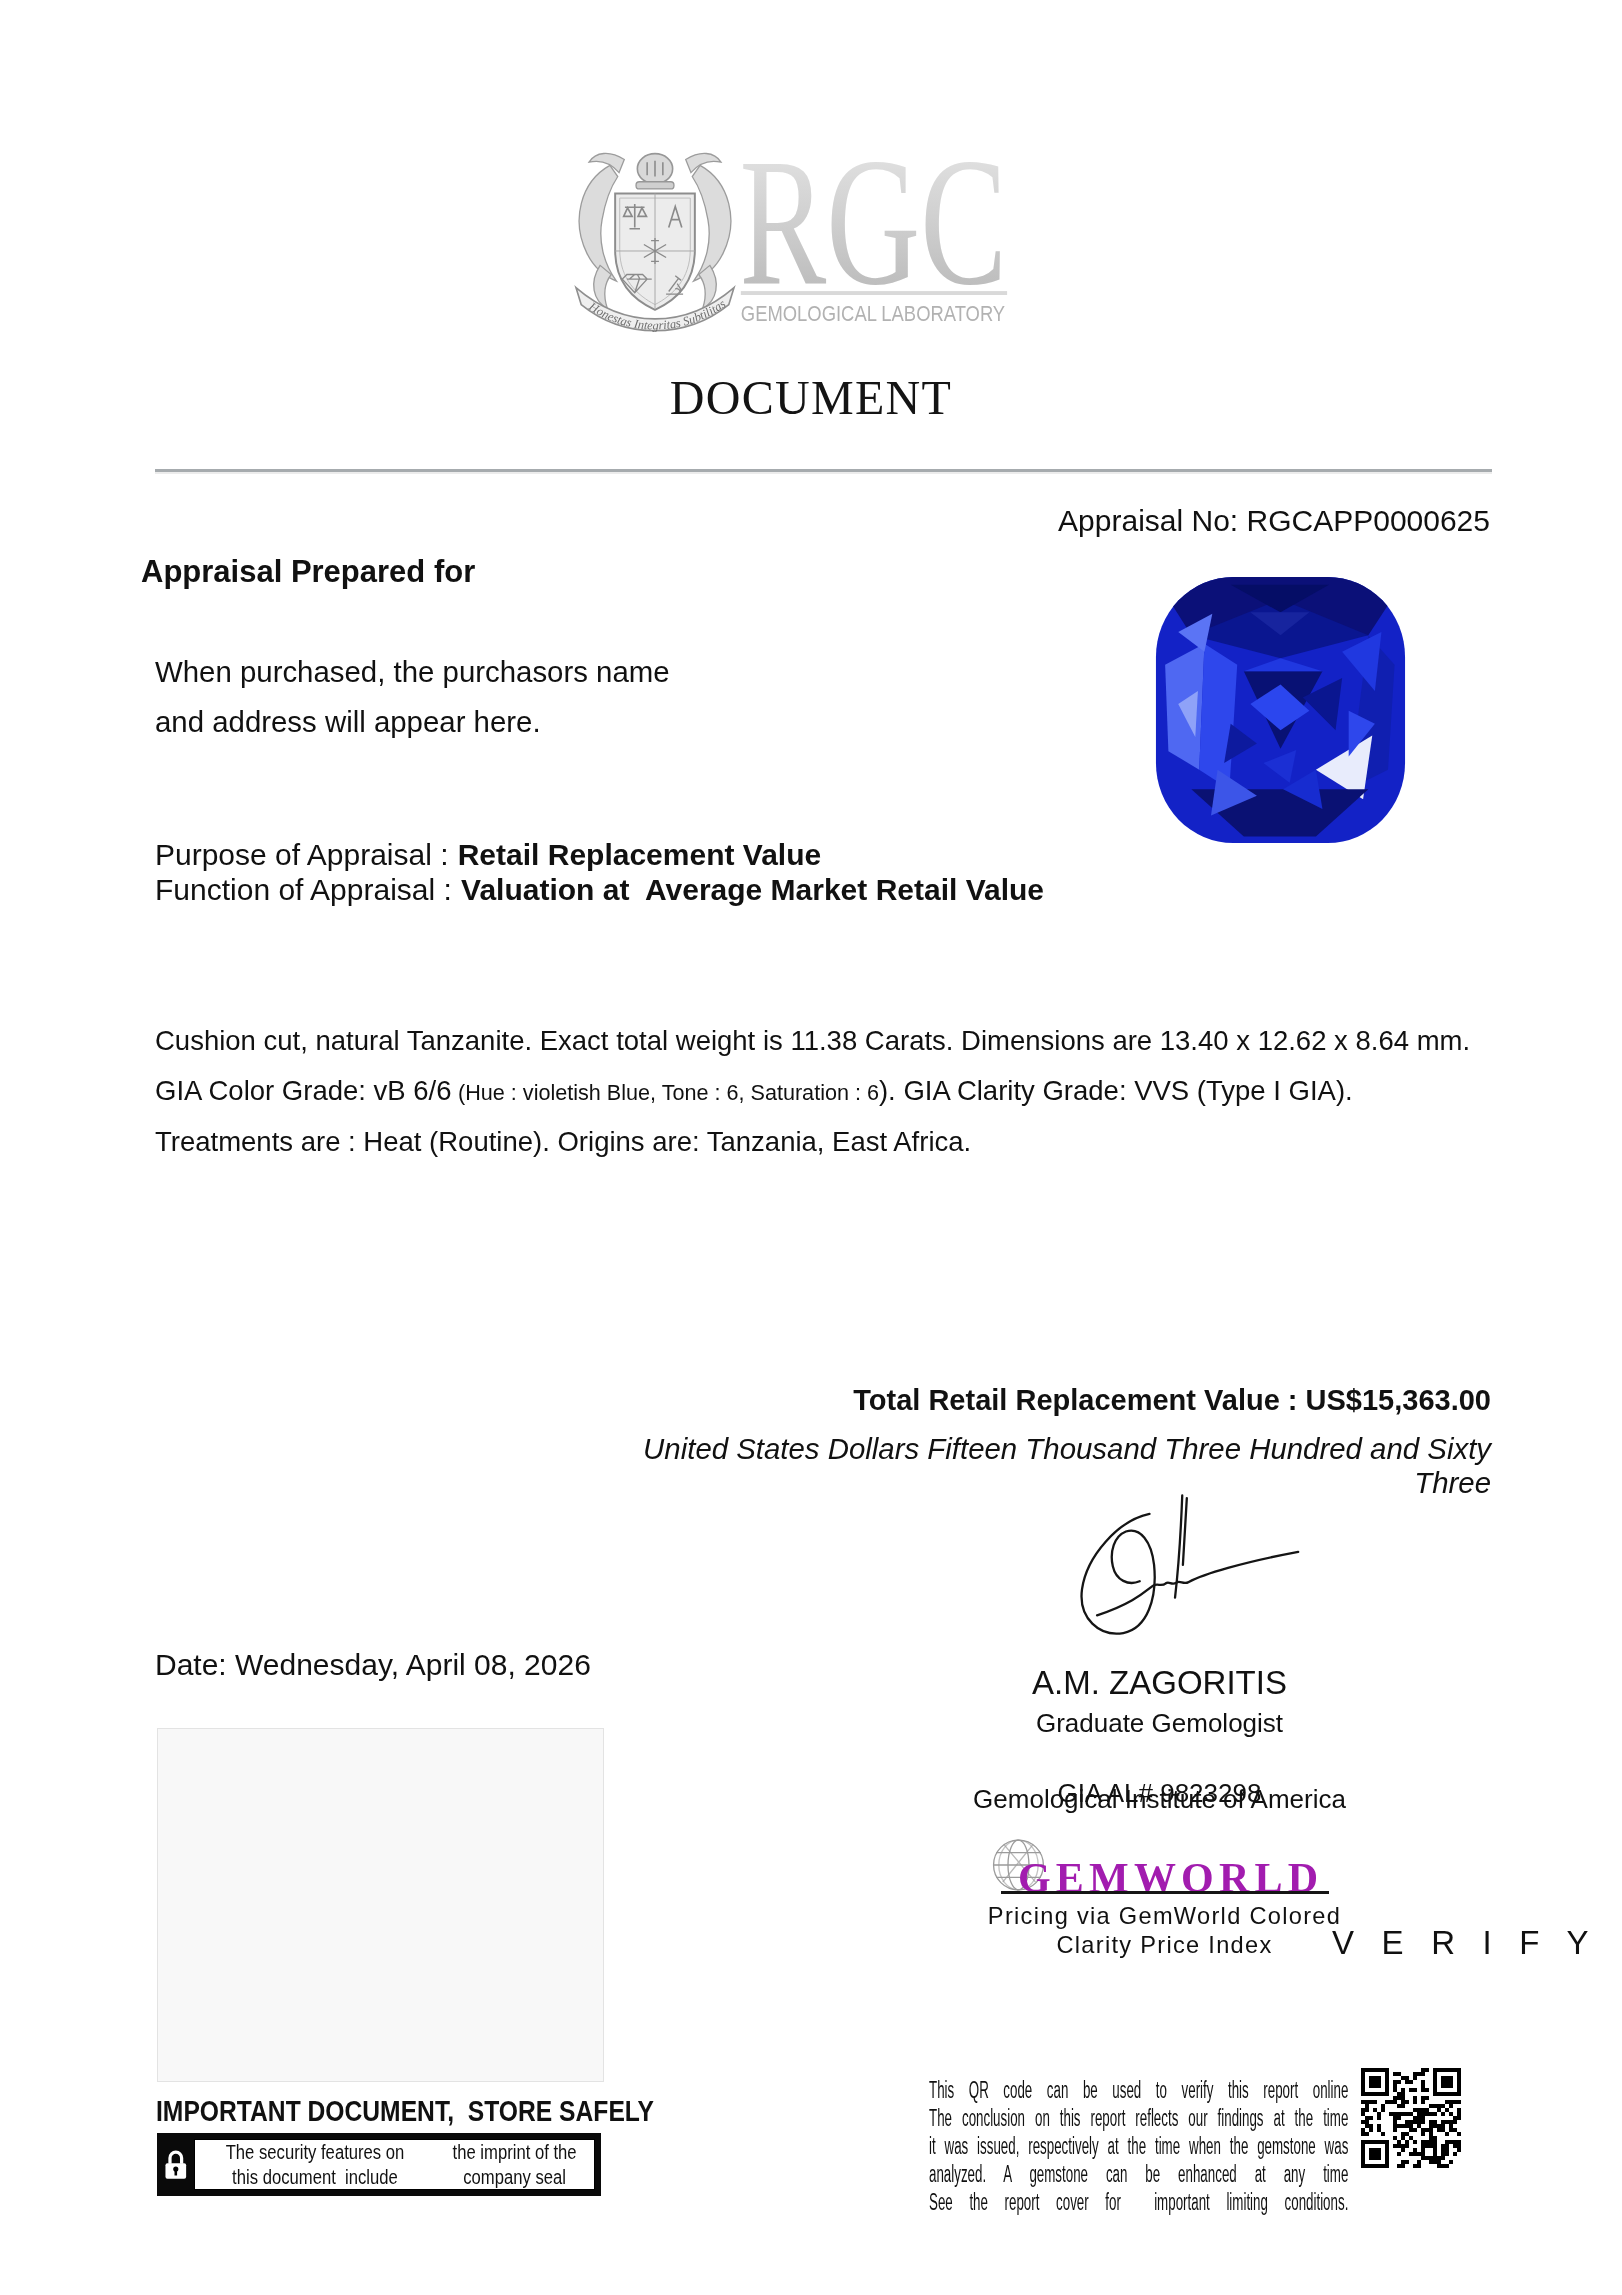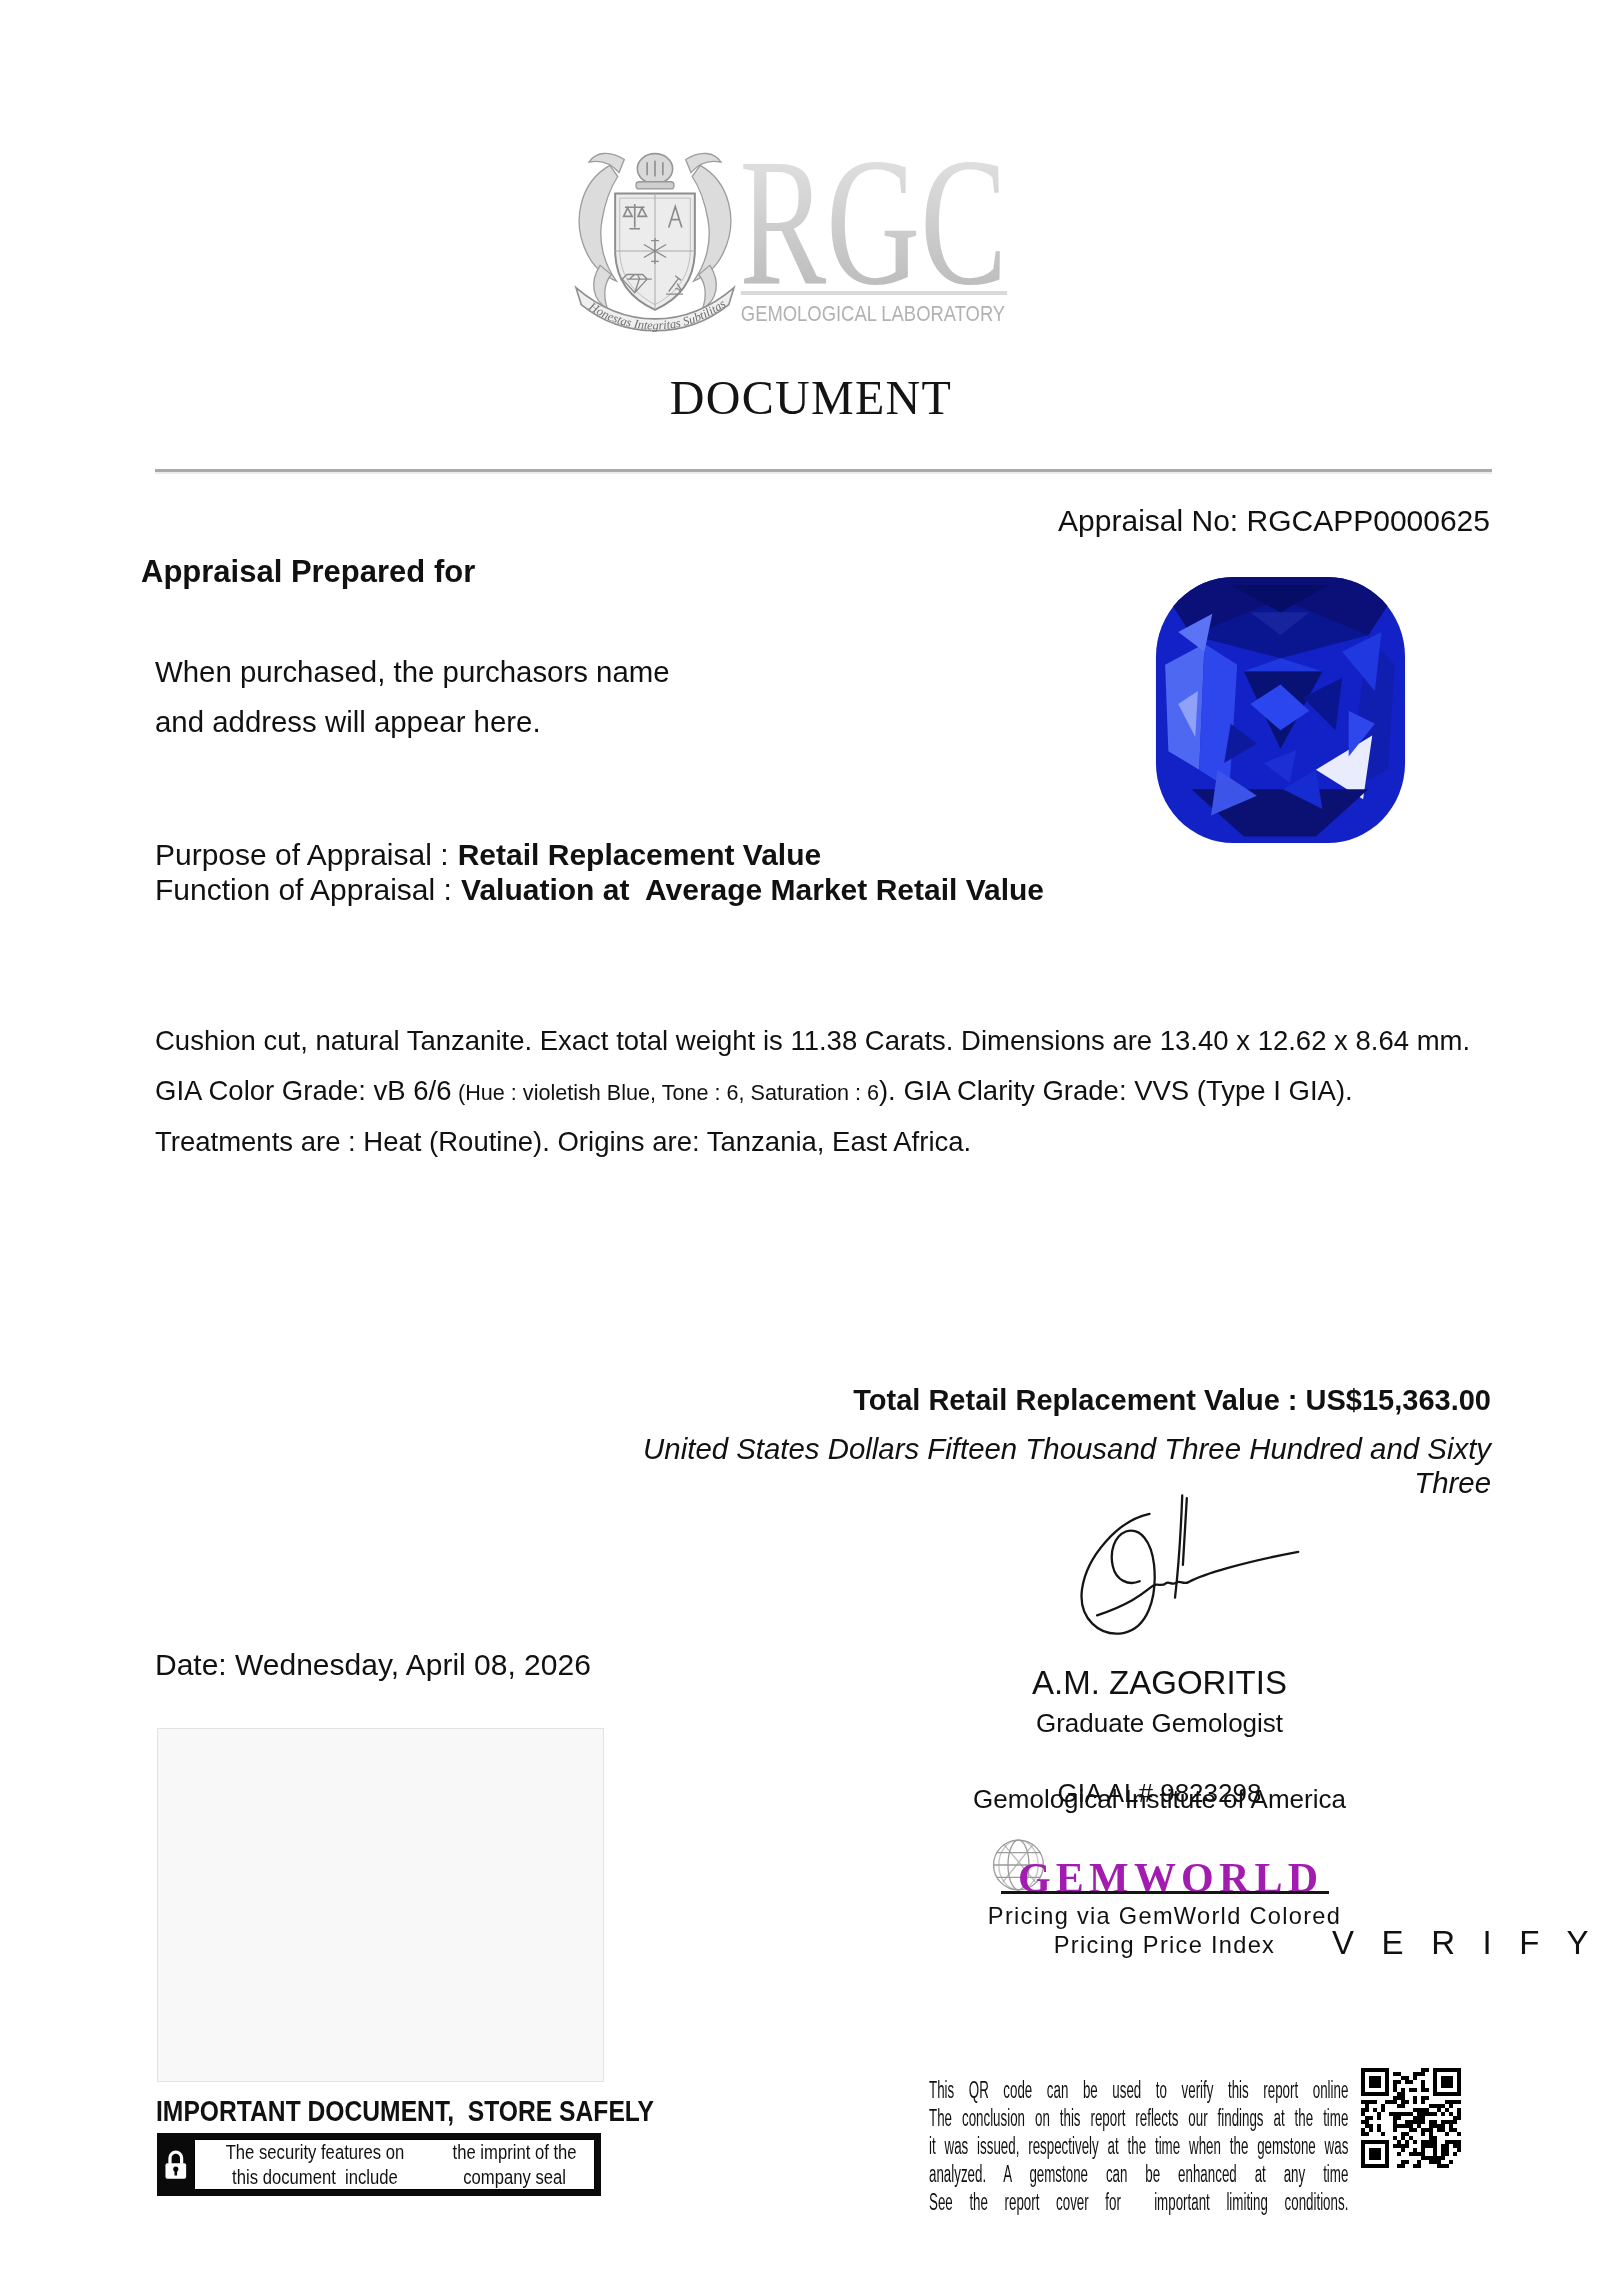--- a/index.html
+++ b/index.html
@@ -197,21 +197,21 @@
     <circle cx="48" cy="44" r="38"></circle>
     <ellipse cx="48" cy="44" rx="16" ry="38"></ellipse>
     <ellipse cx="48" cy="44" rx="30" ry="38" opacity="0.6"></ellipse>
     <path d="M10,44 H86 M14,25 H82 M14,63 H82"></path>
     <path d="M26,13 L74,70 M70,13 L24,70" opacity="0.7"></path>
   </g>
 </svg>
 <div class="abs gw-text">GEMWORLD</div>
 <div class="abs gw-line"></div>
 <div class="abs gw-cap1">Pricing via GemWorld Colored</div>
-<div class="abs gw-cap2">Pricing Price Index</div>
+<div class="abs gw-cap2">Clarity Price Index</div>
 
 <div class="abs verify-label">V E R I F Y</div>
 <svg class="abs qr" viewBox="0 0 153 153">
     <rect x="91.8" y="0" width="6.12" height="6.12" fill="#000"></rect>
     <rect x="97.92" y="0" width="6.12" height="6.12" fill="#000"></rect>
     <rect x="48.96" y="6.12" width="6.12" height="6.12" fill="#000"></rect>
     <rect x="55.08" y="6.12" width="6.12" height="6.12" fill="#000"></rect>
     <rect x="79.56" y="6.12" width="6.12" height="6.12" fill="#000"></rect>
     <rect x="85.68" y="6.12" width="6.12" height="6.12" fill="#000"></rect>
     <rect x="91.8" y="6.12" width="6.12" height="6.12" fill="#000"></rect>

